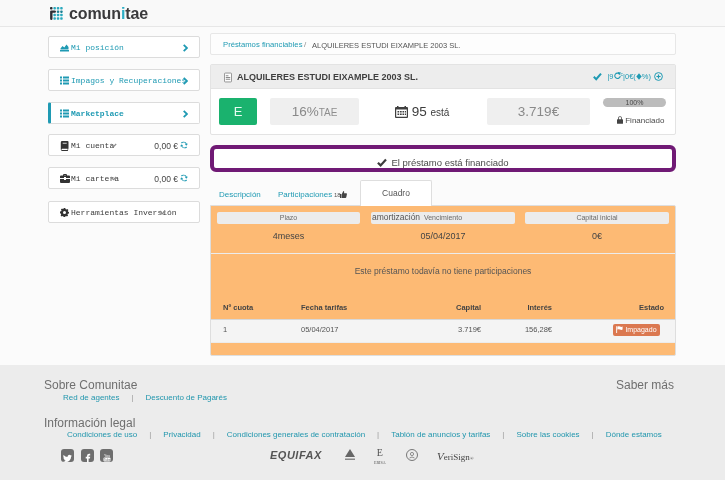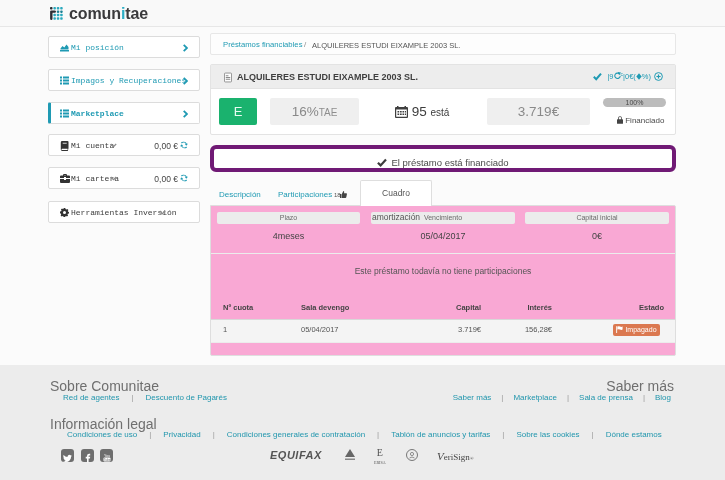--- a/index.html
+++ b/index.html
@@ -35,30 +35,30 @@
 #taebox { left:59px; top:33px; width:89px; height:27px; line-height:27px; font-size:13.5px; color:#898989; }
 #taebox .sm { font-size:10px; color:#8e8e8e; }
 #days { position:absolute; left:184px; top:39px; font-size:13.5px; color:#3d3d3d; }
 #days .sm { font-size:10px; }
 #amtbox { left:276px; top:33px; width:103px; height:27px; line-height:27px; font-size:13.5px; color:#898989; }
 #prog { position:absolute; left:392px; top:33px; width:63px; height:9px; background:#bcbcbc; border-radius:5px; text-align:center; font-size:7px; color:#494949; line-height:9px; }
 #fin { position:absolute; left:406px; top:51px; font-size:8px; color:#4a4a4a; }
 #finbox { position:absolute; left:210px; top:145px; width:466px; height:27px; background:#fff; border:4px solid #701a75; border-radius:6px; text-align:center; font-size:9.5px; color:#4a4a4a; line-height:27px; }
 .tab { position:absolute; top:0; height:25px; font-size:8px; color:#1f9ab3; }
 #tab3 { position:absolute; left:150px; top:0; width:72px; height:26px; background:#fff; border:1px solid #dedede; border-bottom:none; border-radius:2px 2px 0 0; color:#555; font-size:8.5px; text-align:center; line-height:24px; }
-#panel { position:absolute; left:210px; top:205px; width:466px; height:151px; background:#f9a8d4; border:1px solid #dedede; border-radius:0 2px 2px 2px; }
+#panel { position:absolute; left:210px; top:205px; width:466px; height:151px; background:#fdba74; border:1px solid #dedede; border-radius:0 2px 2px 2px; }
 .pill { position:absolute; top:6px; height:12px; background:#ececec; border-radius:2px; text-align:center; font-size:7px; color:#6a6a6a; line-height:12px; }
 .pval { position:absolute; top:25px; font-size:9px; color:#444; text-align:center; }
 #nopart { position:absolute; left:0; top:60px; width:100%; text-align:center; font-size:8.5px; color:#555; }
 .th { position:absolute; font-size:7.5px; color:#444; font-weight:bold; }
 .td { position:absolute; font-size:7.5px; color:#555; }
 #impagado { position:absolute; background:#db7850; color:#fff; font-size:7px; border-radius:2px; width:47px; height:12px; text-align:center; line-height:12px; }
 
 #footer { position:absolute; left:0; top:365px; width:725px; height:115px; background:#ececec; }
-.fhead { position:absolute; font-size:14px; color:#6f6f6f;margin-left:6px; }
+.fhead { position:absolute; font-size:12px; color:#6f6f6f; }
 .flink { font-size:8px; color:#2196ad; text-decoration:none; }
 .fsep { color:#9a9a9a; font-size:8px; padding:0 12px; }
 .fsep2 { color:#9a9a9a; font-size:8px; padding:0 10px; }
 .frow { position:absolute; white-space:nowrap; font-size:8px; line-height:9px; }
 .sicon { position:absolute; width:13px; height:13px; background:#6e6e6e; border-radius:3px; color:#fff; text-align:center; }
 </style>
 </head>
 <body>
 
 <div id="topbar">
@@ -237,21 +237,21 @@
 <div id="panel">
   <div class="pill" style="left:6px; width:143px;">Plazo</div>
   <div class="pill" style="left:160px; width:144px;">Vencimiento</div>
   <div class="pill" style="left:314px; width:144px;">Capital inicial</div>
   <div class="pval" style="left:6px; width:143px;">4meses</div>
   <div class="pval" style="left:160px; width:144px;">05/04/2017</div>
   <div class="pval" style="left:314px; width:144px;">0€</div>
   <div style="position:absolute; left:0; top:47px; width:100%; border-top:1px solid #ececec;"></div>
   <div id="nopart">Este préstamo todavía no tiene participaciones</div>
   <div class="th" style="left:12px; top:97px;">Nº cuota</div>
-  <div class="th" style="left:90px; top:97px;">Sala devengo</div>
+  <div class="th" style="left:90px; top:97px;">Fecha tarifas</div>
   <div class="th" style="left:230px; top:97px; width:40px; text-align:right;">Capital</div>
   <div class="th" style="left:301px; top:97px; width:40px; text-align:right;">Interés</div>
   <div class="th" style="right:11px; top:97px;">Estado</div>
   <div style="position:absolute; left:0; top:113px; width:100%; border-top:1px solid #d8d8d8;"></div>
   <div style="position:absolute; left:0; top:114px; width:100%; height:22px; background:#f4f4f4;"></div>
   <div class="td" style="left:12px; top:119px;">1</div>
   <div class="td" style="left:90px; top:119px;">05/04/2017</div>
   <div class="td" style="left:230px; top:119px; width:40px; text-align:right;">3.719€</div>
   <div class="td" style="left:301px; top:119px; width:40px; text-align:right;">156,28€</div>
   <div id="impagado" style="right:15px; top:118px;">
@@ -259,21 +259,20 @@
         <path fill="#fff" d="M0.2 0.2h0.9v6.8H0.2zM1.4 0.6q1.4-.8 2.6 0t2.6 0v3q-1.3.8-2.6 0t-2.6 0z"></path>
       </svg>
     Impagado</div>
   <div style="position:absolute; left:0; top:136px; width:100%; border-top:1px solid #ececec;"></div>
 </div>
 
 <div id="footer">
   <div class="fhead" style="left:44px; top:13px; position:absolute;">Sobre Comunitae</div>
   <div class="frow" style="left:63px; top:28px;"><span class="flink">Red de agentes</span><span class="fsep">|</span><span class="flink">Descuento de Pagarés</span></div>
   <div class="fhead" style="right:51px; top:13px; position:absolute;">Saber más</div>
-  <div class="frow" style="right:54px; top:28px;"><span class="flink">Saber más</span><span class="fsep2">|</span><span class="flink">Marketplace</span><span class="fsep2">|</span><span class="flink">Sala de prensa</span><span class="fsep2">|</span><span class="flink">Blog</span></div>
   <div class="fhead" style="left:44px; top:51px; position:absolute;">Información legal</div>
   <div class="frow" style="left:67px; top:65px;"><span class="flink">Condiciones de uso</span><span class="fsep">|</span><span class="flink">Privacidad</span><span class="fsep">|</span><span class="flink">Condiciones generales de contratación</span><span class="fsep">|</span><span class="flink">Tablón de anuncios y tarifas</span><span class="fsep">|</span><span class="flink">Sobre las cookies</span><span class="fsep">|</span><span class="flink">Dónde estamos</span></div>
 
   <div class="sicon" style="left:61px; top:84px;"><svg width="9" height="9" viewBox="0 0 10 10" style="margin-top:2px;">
         <path fill="#fff" d="M10 1.9a4 4 0 0 1-1.2.3A2 2 0 0 0 9.7 1a4 4 0 0 1-1.3.5A2 2 0 0 0 5 2.9a2 2 0 0 0 0 .5A5.8 5.8 0 0 1 .7 1.2a2 2 0 0 0 .6 2.7A2 2 0 0 1 .4 3.6v.1a2 2 0 0 0 1.6 2 2 2 0 0 1-.9 0 2 2 0 0 0 1.9 1.4A4 4 0 0 1 0 8a5.8 5.8 0 0 0 3.1.9A5.8 5.8 0 0 0 9 3v-.3A4 4 0 0 0 10 1.9z"></path>
       </svg></div>
   <div class="sicon" style="left:81px; top:84px;"><svg width="9" height="10" viewBox="0 0 10 10" style="margin-top:2px;">
         <path fill="#fff" d="M6.2 10V5.5h1.5L8 3.7H6.2V2.8q0-.7.8-.7H8V.4A10 10 0 0 0 6.8.3Q4.5.3 4.5 2.5v1.2H3v1.8h1.5V10z"></path>
       </svg></div>
   <div class="sicon" style="left:100px; top:84px;"><svg width="10" height="10" viewBox="0 0 10 10" style="margin-top:1.5px;">

